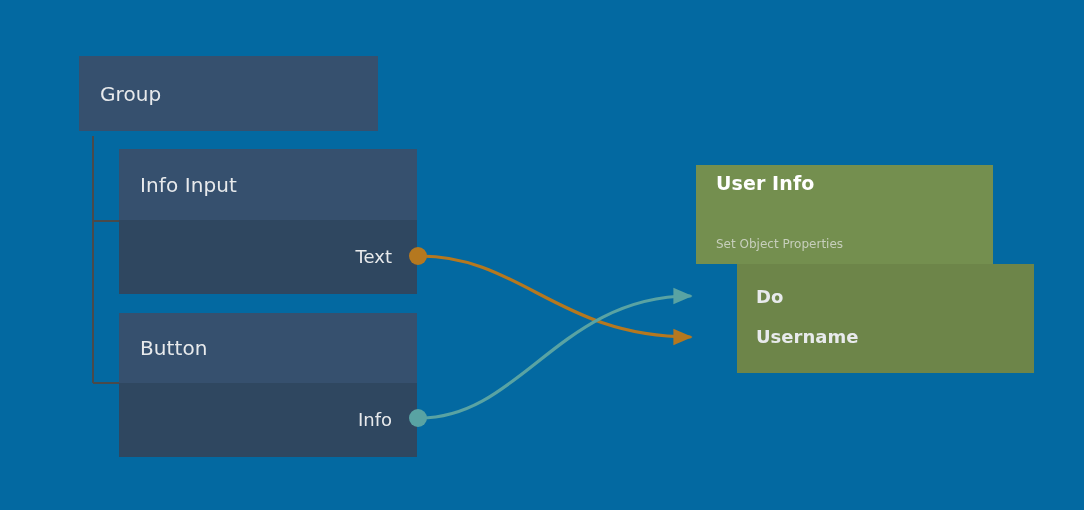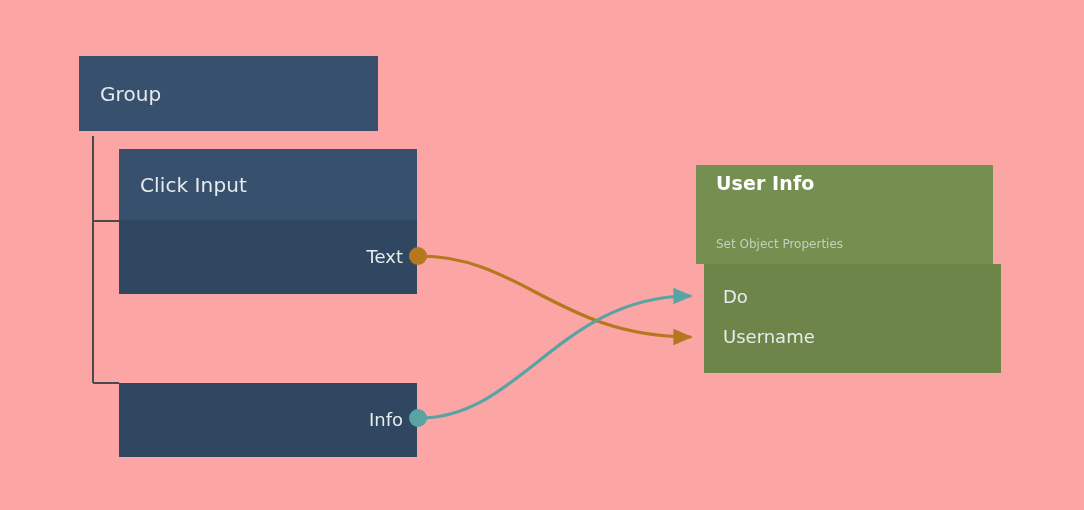--- a/index.html
+++ b/index.html
@@ -4,21 +4,21 @@
 <style>
   html, body {
     margin: 0;
     padding: 0;
     background: #1e1e1e;
   }
   #canvas {
     position: relative;
     width: 1084px;
     height: 510px;
-    background: #fca5a5;
+    background: #0369a1;
     overflow: hidden;
     font-family: "DejaVu Sans", "Liberation Sans", sans-serif;
     -webkit-font-smoothing: antialiased;
   }
 
   
   .node {
     position: absolute;
     box-sizing: border-box;
   }
@@ -68,21 +68,21 @@
     font-weight: normal;
   }
 
   
   .port-label {
     position: absolute;
     font-size: 18px;
     color: #e8eaec;
     white-space: nowrap;
   }
-  .port-out { right: 14px; text-align: right; }
+  .port-out { right: 25px; text-align: right; }
   .port-in  { left: 19px; text-align: left; }
 
   
   .bracket {
     position: absolute;
     stroke: #4a4a4a;
     stroke-width: 2;
     fill: none;
   }
 
@@ -109,42 +109,47 @@
   </svg>
 
   <div class="node blue" style="left:79px; top:56px; width:299px; height:75px;">
     <div class="node-header">
       <div class="node-title">Group</div>
     </div>
   </div>
 
   <div class="node blue" style="left:119px; top:149px; width:298px; height:71px;">
     <div class="node-header">
-      <div class="node-title">Click Input</div>
+      <div class="node-title">Info Input</div>
     </div>
   </div>
   <div class="node blue" style="left:119px; top:220px; width:298px; height:74px;">
     <div class="node-body">
       <div class="port-label port-out" style="top:26px;">Text</div>
     </div>
   </div>
 
+  <div class="node blue" style="left:119px; top:313px; width:298px; height:70px;">
+    <div class="node-header">
+      <div class="node-title">Button</div>
+    </div>
+  </div>
   <div class="node blue" style="left:119px; top:383px; width:298px; height:74px;">
     <div class="node-body">
       <div class="port-label port-out" style="top:26px;">Info</div>
     </div>
   </div>
 
   <div class="node green" style="left:696px; top:165px; width:297px; height:99px;">
     <div class="node-header">
       <div class="node-title">User Info</div>
       <div class="node-subtitle">Set Object Properties</div>
     </div>
   </div>
-  <div class="node green" style="left:704px; top:264px; width:297px; height:109px;">
+  <div class="node green" style="left:737px; top:264px; width:297px; height:109px;font-weight:bold;">
     <div class="node-body">
       <div class="port-label port-in" style="top:22px;">Do</div>
       <div class="port-label port-in" style="top:62px;">Username</div>
     </div>
   </div>
 
   <svg id="wires" viewBox="0 0 1084 510">
     <defs>
       <marker id="arrow-orange" markerWidth="6" markerHeight="6" refX="5.2" refY="3" orient="auto" markerUnits="strokeWidth">
         <path d="M 0 0.4 L 6 3 L 0 5.6 Z" fill="#b5781f"></path>

